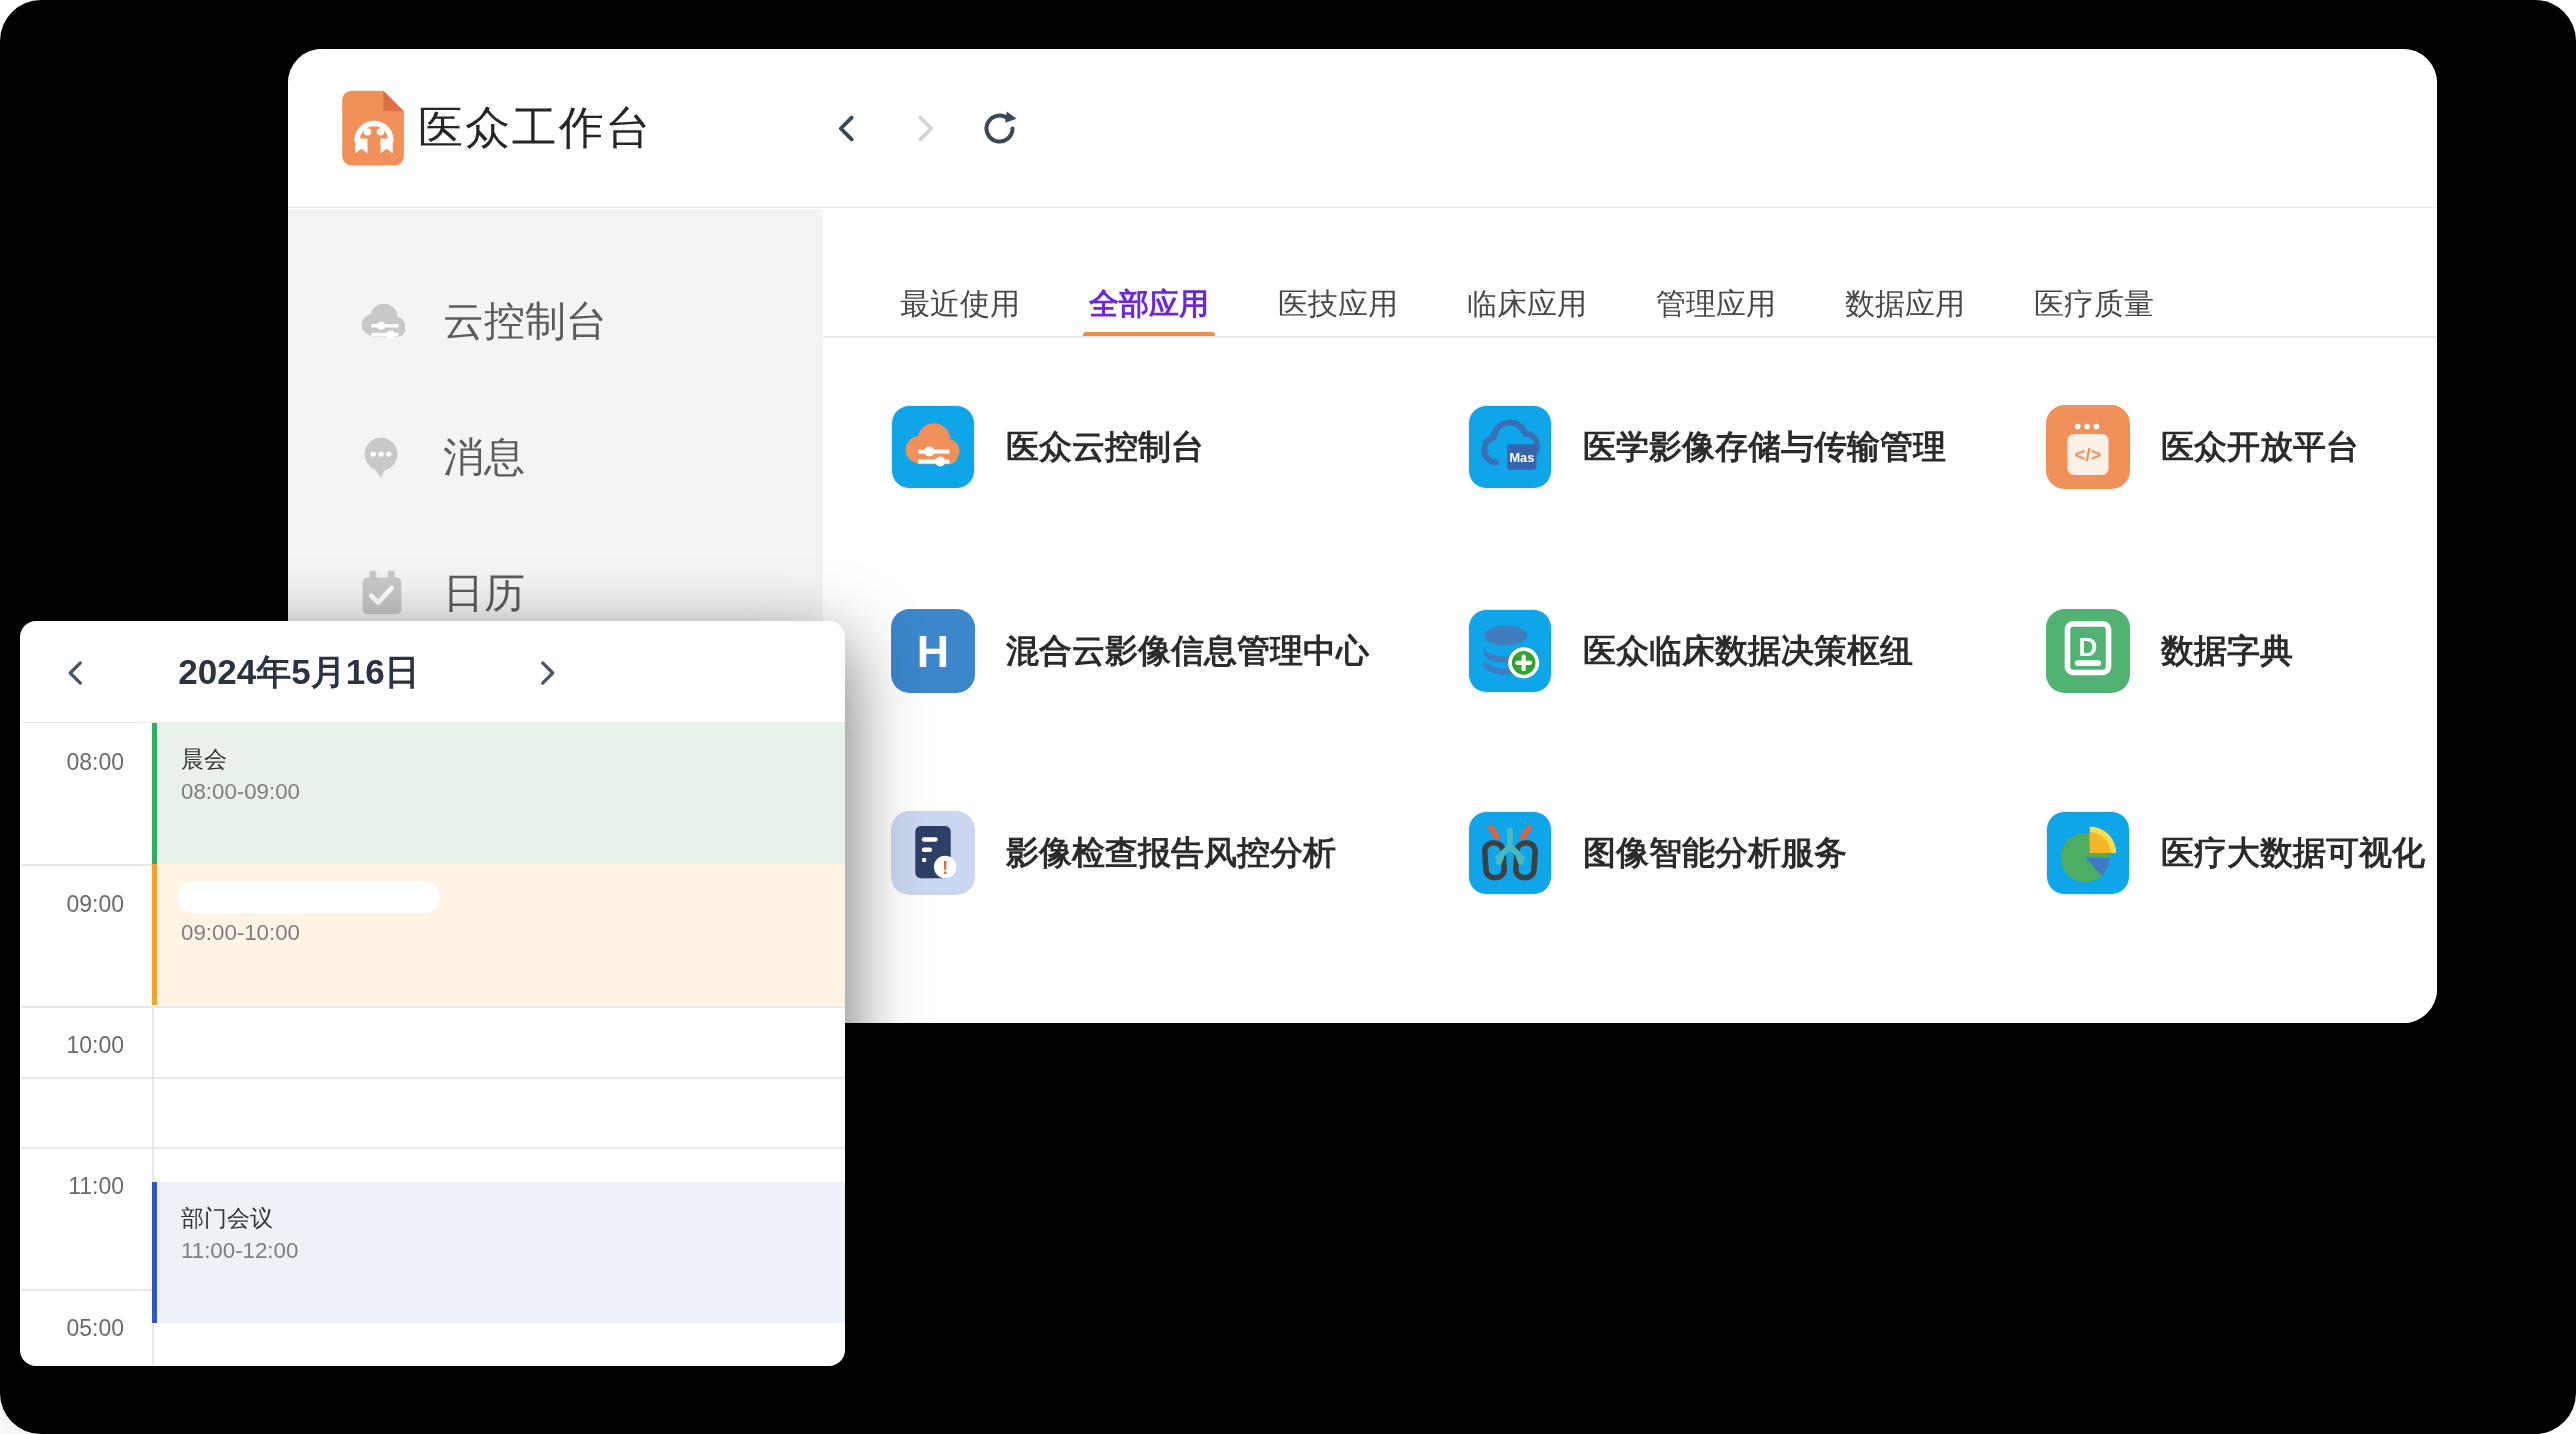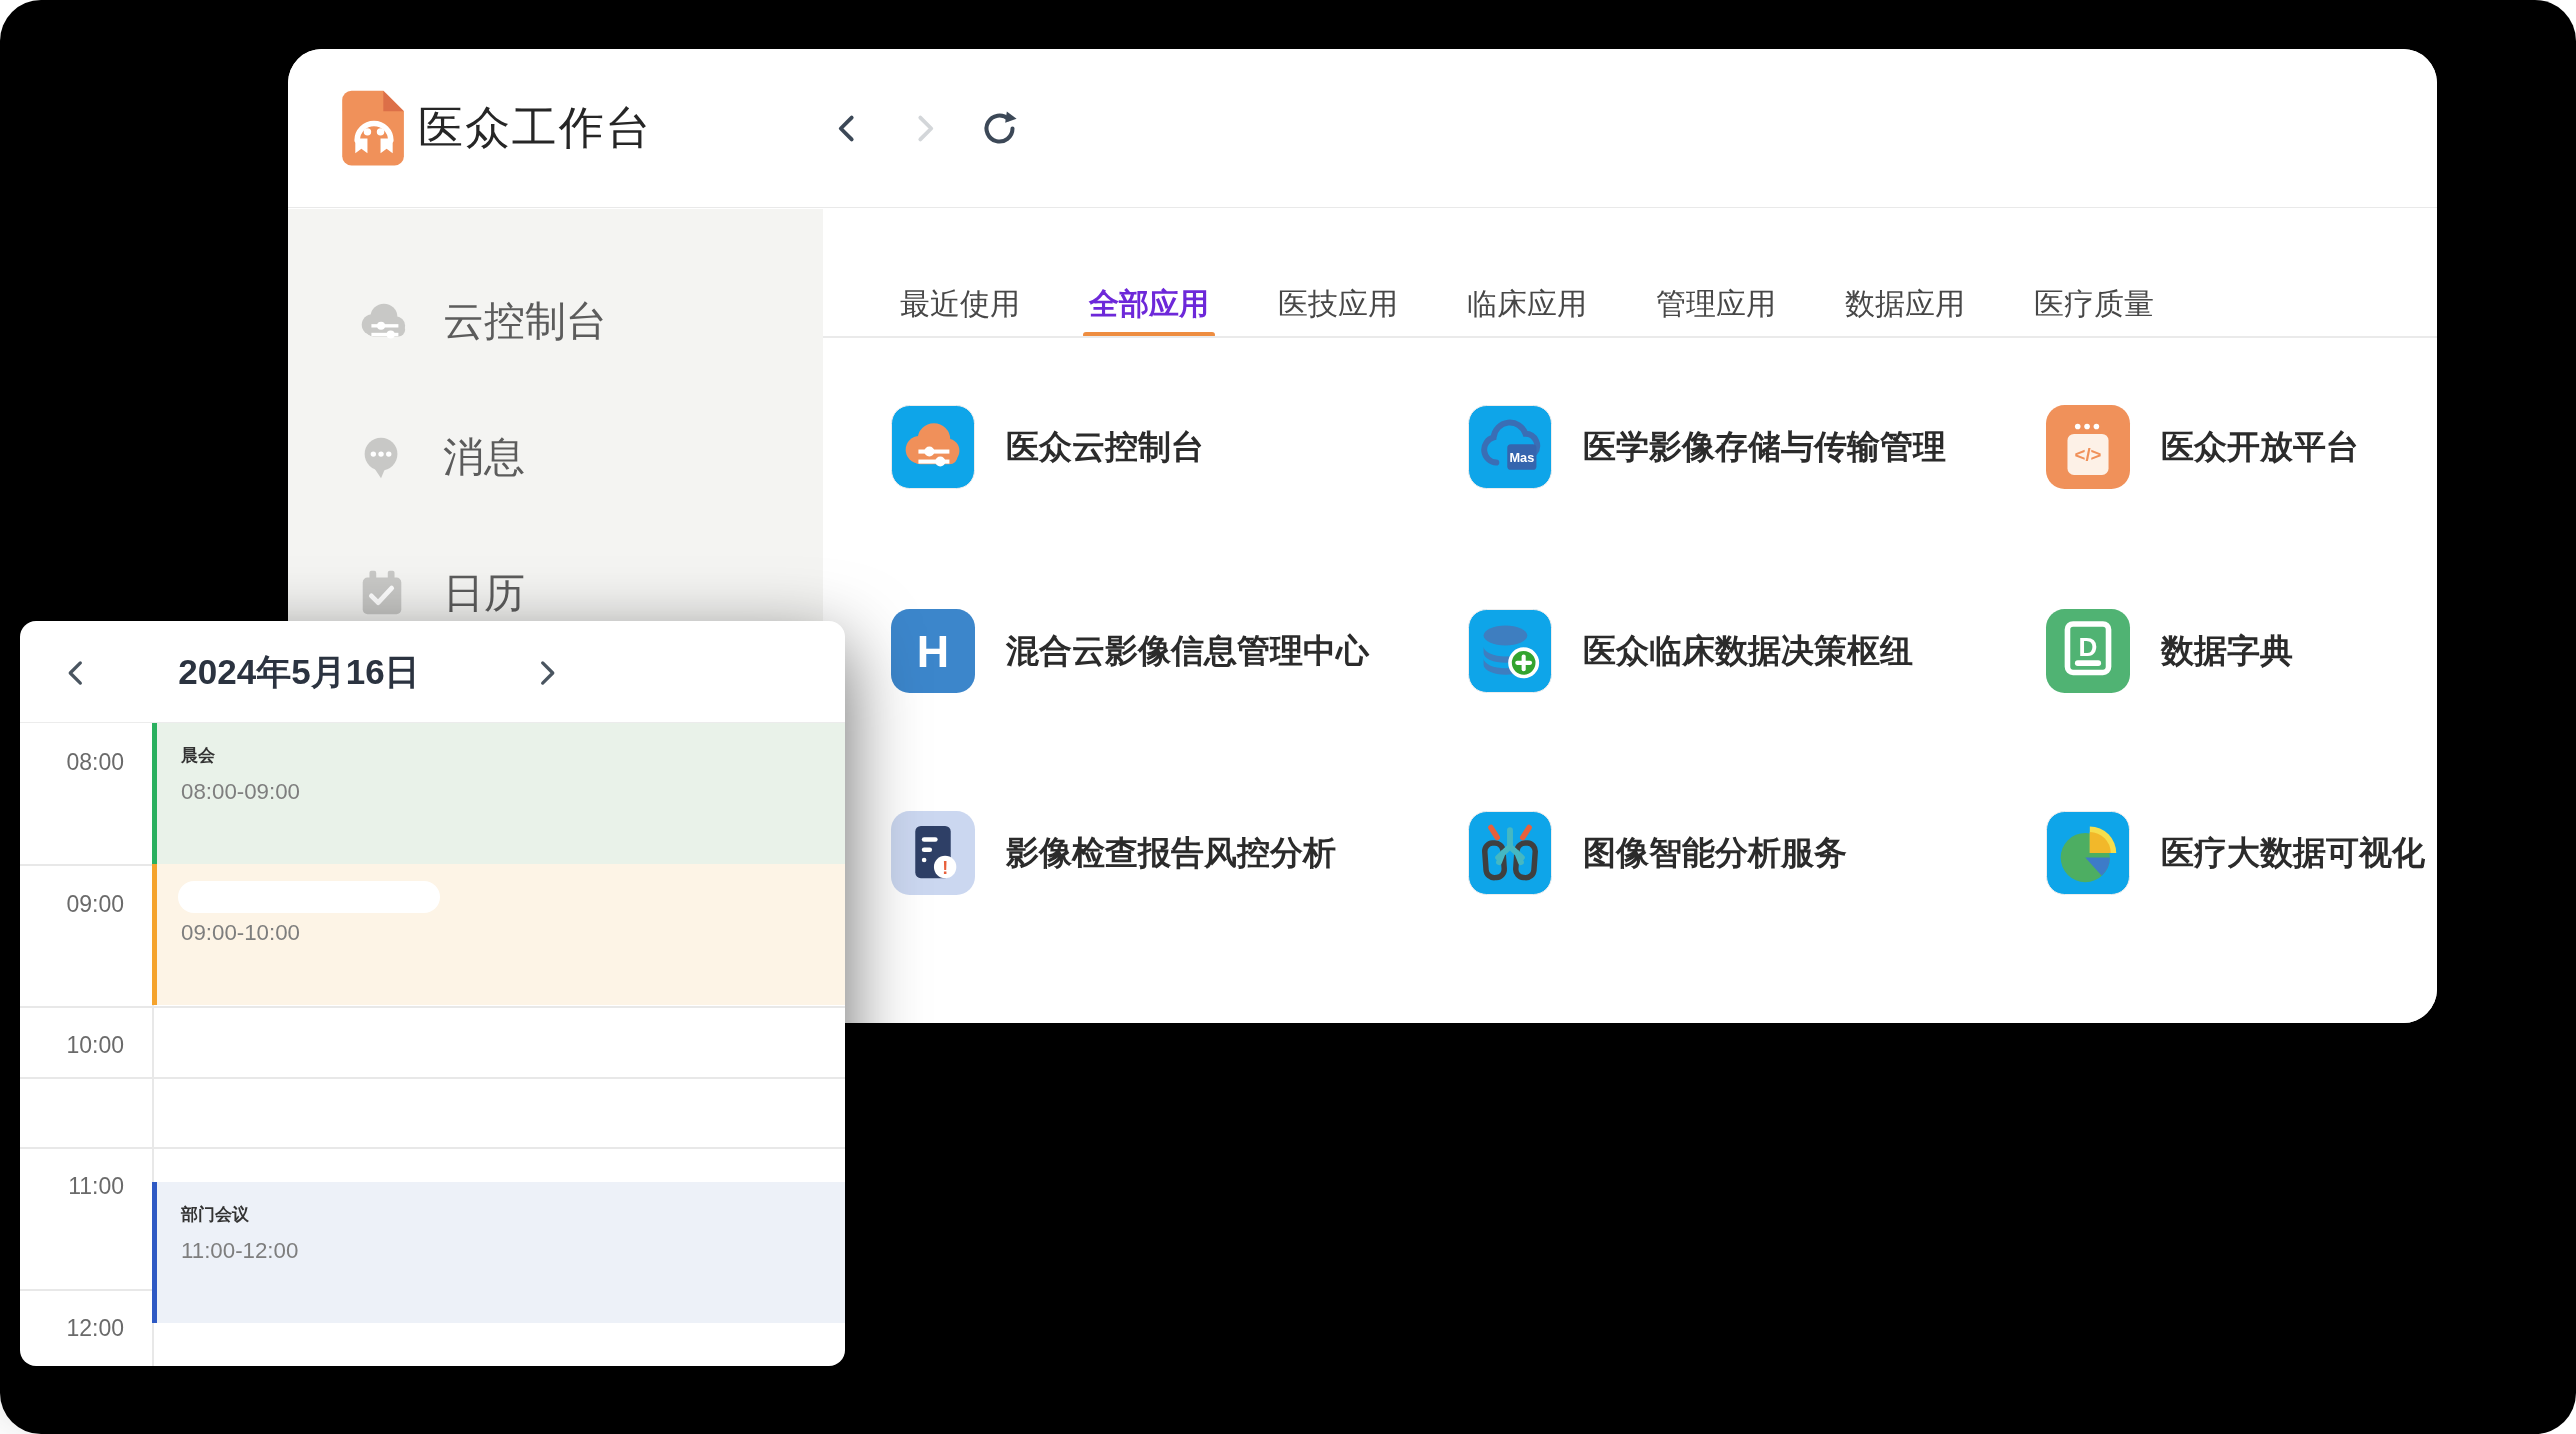--- a/index.html
+++ b/index.html
@@ -47,21 +47,21 @@
   .cal-date{position:absolute;left:130px;top:0;width:298px;height:101px;line-height:101px;text-align:center;font-size:35px;font-weight:600;color:#2B3340;}
   .cal-body{position:absolute;left:0;top:102px;right:0;bottom:0;}
   .gutter-line{position:absolute;left:132px;top:0;bottom:0;width:1.9px;background:#E8E8E8;}
   .hline{position:absolute;left:0;right:0;height:1.9px;background:#E8E8E8;}
   .hour{position:absolute;left:0;width:104px;text-align:right;font-size:23px;color:#6A6A6A;}
   .h0{top:26px;} .h1{top:168px;} .h2{top:309px;} .h3{top:450px;} .h4{top:592px;}
   .event{position:absolute;left:132px;right:0;height:141px;box-sizing:border-box;border-left:5.6px solid;padding-left:24px;z-index:2;cursor:pointer;}
   #event-0{top:0;background:#E9F2E9;border-color:#2AB05F;}
   #event-1{top:141px;background:#FDF4E6;border-color:#F5A32C;}
   #event-2{top:424px;background:#EDF1F8;border-color:#2E59C4;margin-top:35px;}
-  .event-title{position:absolute;top:20.5px;left:24px;font-size:17px;color:#333;font-weight:700;}
+  .event-title{position:absolute;top:20.5px;left:24px;font-size:23px;color:#333;font-weight:400;}
   .event-time{position:absolute;top:56px;left:24px;font-size:22.3px;color:#7E7E7E;}
   .redacted-pill{position:absolute;left:20.5px;top:17px;width:262px;height:32px;border-radius:16px;background:#fff;}
 </style>
 </head>
 <body>
 
 <div id="canvas">
   <div id="backdrop"></div>
 
   <div id="main-window">
@@ -264,21 +264,21 @@
       <div class="hline" style="top:283px;"></div>
       <div class="hline" style="top:354px;"></div>
       <div class="hline" style="top:424px;"></div>
       <div class="hline" style="top:566px;"></div>
       <div class="gutter-line"></div>
 
       <div class="hour h0">08:00</div>
       <div class="hour h1">09:00</div>
       <div class="hour h2">10:00</div>
       <div class="hour h3">11:00</div>
-      <div class="hour h4">12:00</div>
+      <div class="hour h4">05:00</div>
 
       <div class="event" id="event-0">
         <div class="event-title">晨会</div>
         <div class="event-time">08:00-09:00</div>
       </div>
       <div class="event" id="event-1">
         <div class="redacted-pill"></div>
         <div class="event-time">09:00-10:00</div>
       </div>
       <div class="event" id="event-2">

